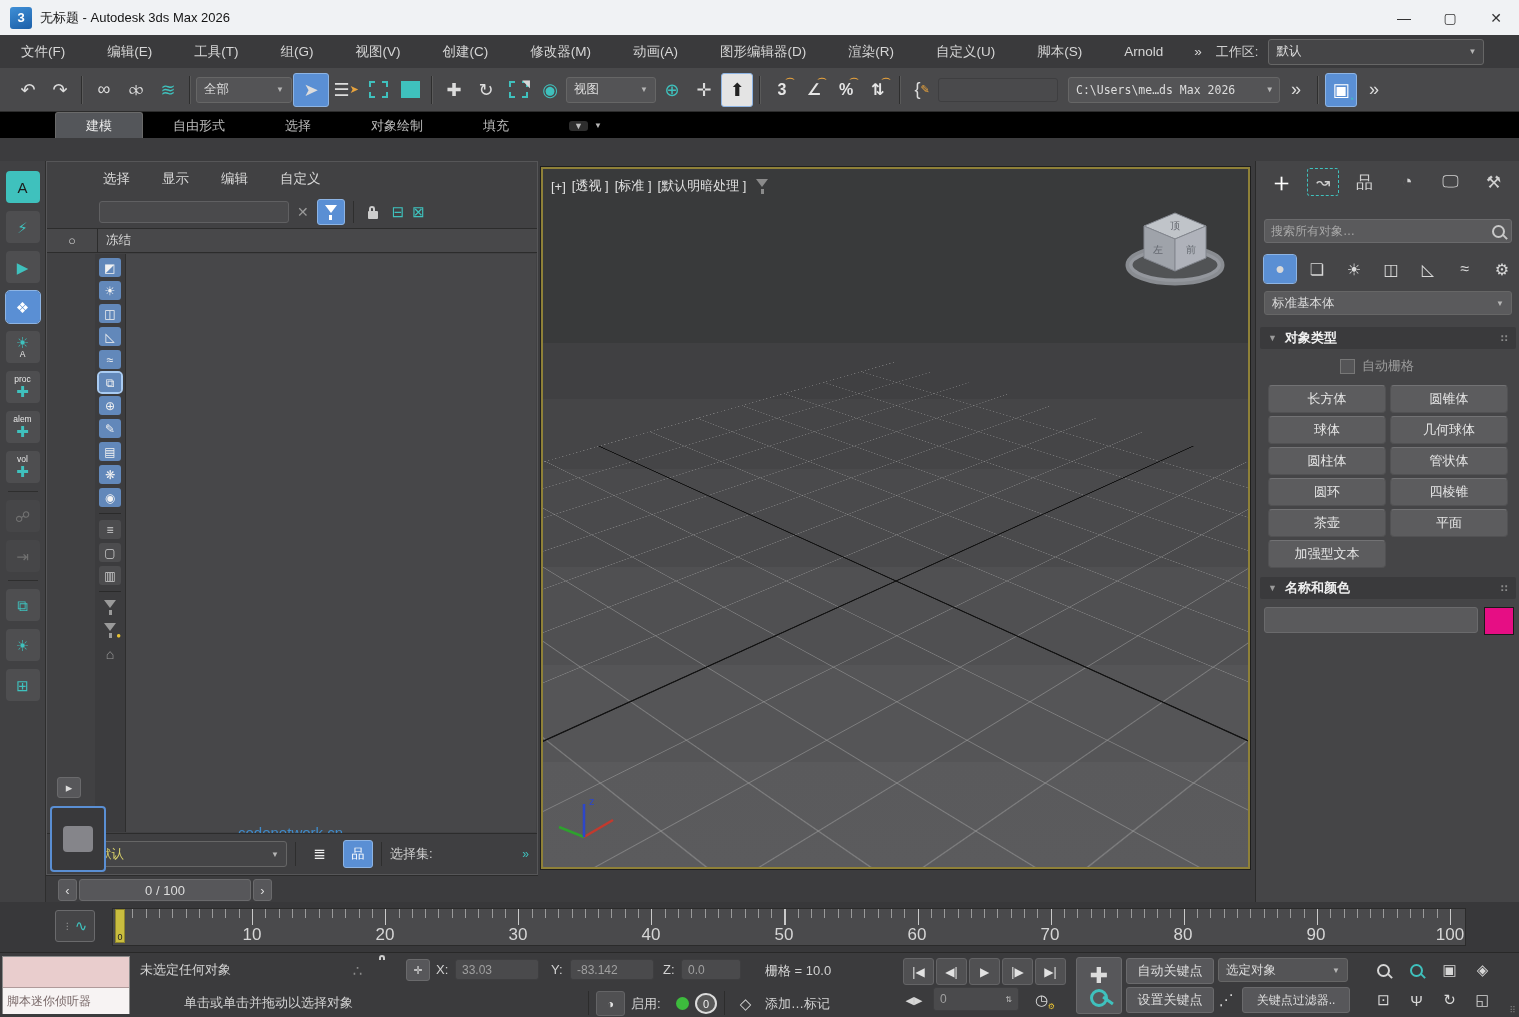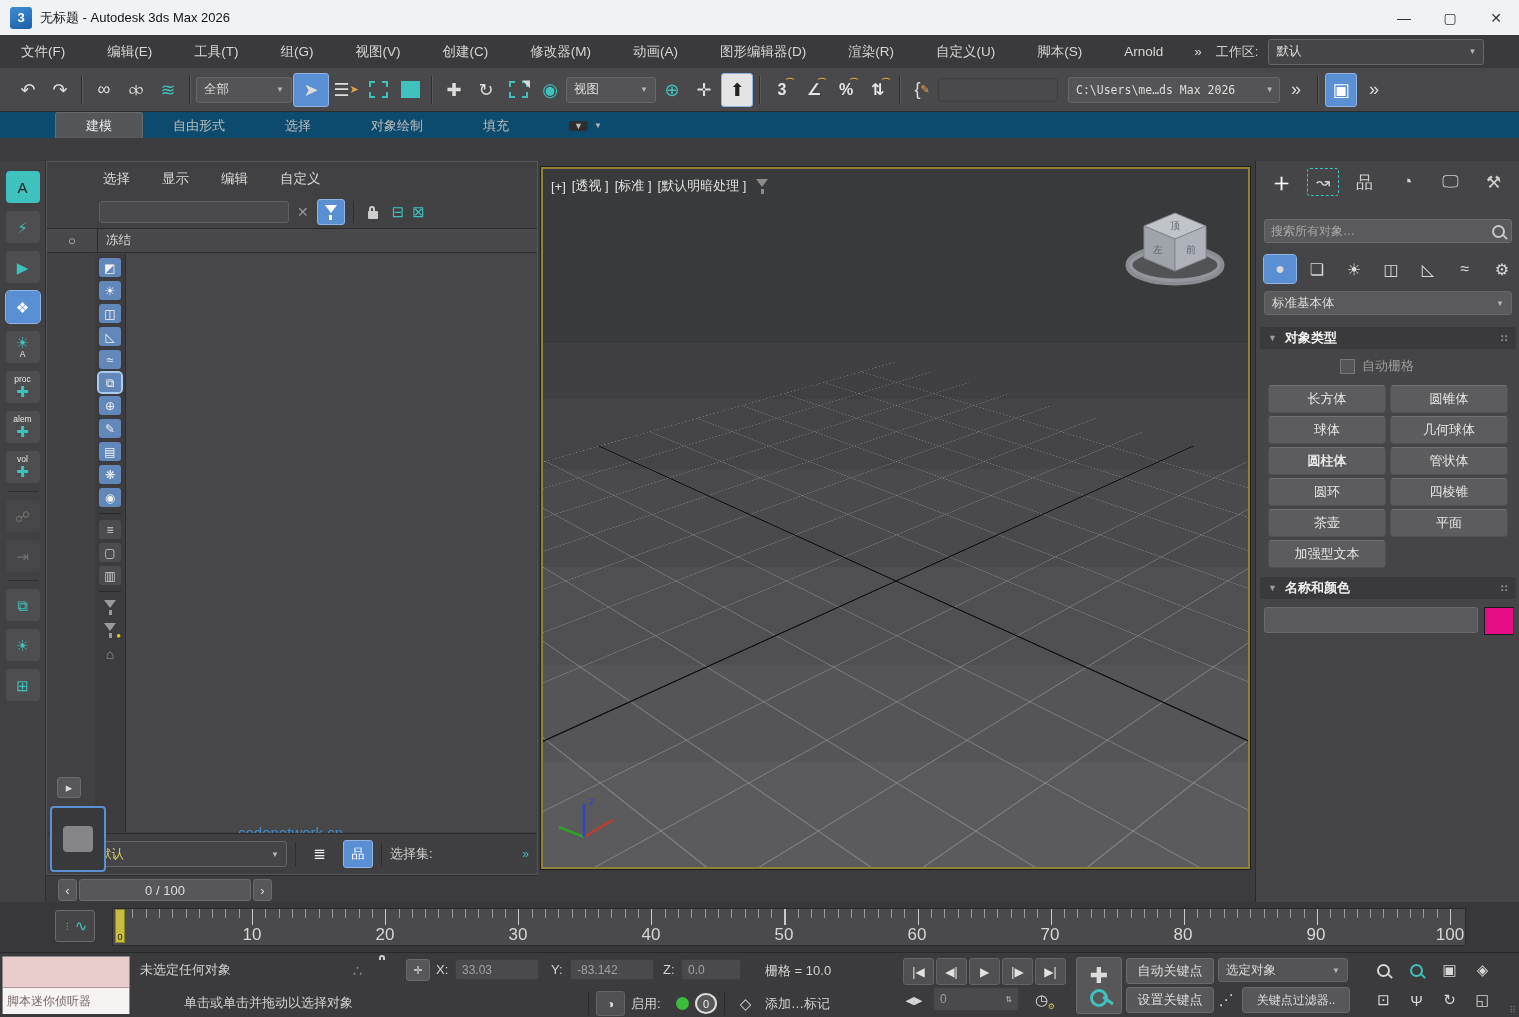--- a/index.html
+++ b/index.html
@@ -23,21 +23,21 @@
   .dd{background:#545456;border:1px solid #666;border-radius:3px;height:24px;display:flex;align-items:center;padding:0 7px;gap:8px;font-size:12.5px;color:#ddd;}
   .car{font-size:8px;color:#b5b5b5;}
   .bluebtn{background:#5a8fd4;border:1px solid #8db4e4;}
   .marq{width:15px;height:13px;border:2px dashed #3fc1bd;}
   .mag{width:9px;height:9px;border:2px solid currentColor;border-radius:50%;position:relative;display:inline-block;}
   .mag:after{content:"";position:absolute;width:6px;height:2px;background:currentColor;transform:rotate(45deg);right:-5px;bottom:-2px;}
   .field{background:#4a4a4c;border:1px solid #3e3e40;border-radius:3px;color:#a0a0a0;font-size:12px;display:flex;align-items:center;padding:0 6px;box-sizing:border-box;}
   .snapg{font-size:16px;font-weight:bold;color:#e6e6e6;}
   .supmag{position:absolute;top:2px;right:2px;font-size:10px;color:#e8a33d;font-weight:bold;}
   
-  .ribbons{left:0;top:112px;width:1519px;height:26px;background:#0c4a6e;display:flex;align-items:flex-end;padding-left:55px;box-sizing:border-box;}
+  .ribbons{left:0;top:112px;width:1519px;height:26px;background:#000000;display:flex;align-items:flex-end;padding-left:55px;box-sizing:border-box;}
   .rtab{padding:0 30px;height:25px;display:flex;align-items:center;color:#bdbdbd;font-size:13px;}
   .rtab.active{background:#54565a;color:#ececec;border:1px solid #6a6a6a;border-bottom:none;border-radius:3px 3px 0 0;}
   .ribsub{left:0;top:138px;width:1519px;height:22px;background:#4b4b4d;border-bottom:1px solid #2c2c2c;display:flex;align-items:center;padding-left:55px;box-sizing:border-box;}
   .subchip{background:#3f3f41;border:1px solid #666;padding:1px 10px;font-size:12.5px;color:#dedede;}
   
   .lsidebar{left:0;top:161px;width:46px;height:791px;background:#414143;border-right:1px solid #2e2e2e;display:flex;flex-direction:column;align-items:center;padding-top:6px;box-sizing:border-box;}
   .sic{width:34px;height:32px;margin:4px 0;border-radius:4px;background:#4e4e50;color:#3fc1bd;display:flex;flex-direction:column;align-items:center;justify-content:center;font-size:15px;line-height:1;}
   .sic .lbl{font-size:8.5px;color:#e8e8e8;}
   .sic.active{background:#5a8fd4;outline:1px solid #8db4e4;color:#fff;}
   .sic.dis{color:#707070;background:#464648;}
@@ -371,21 +371,21 @@
       <span style="margin-left:auto;color:#8a8a8a;font-size:10px;">∷</span>
     </div>
     <div class="row dim" style="position:absolute;left:84px;top:196px;gap:7px;">
       <span style="width:13px;height:13px;background:#555557;border:1px solid #777;display:inline-block;"></span>
       <span>自动栅格</span>
     </div>
     <div class="pbtn" style="left:12px;top:224px;">长方体</div>
     <div class="pbtn" style="left:134px;top:224px;">圆锥体</div>
     <div class="pbtn" style="left:12px;top:255px;">球体</div>
     <div class="pbtn" style="left:134px;top:255px;">几何球体</div>
-    <div class="pbtn" style="left:12px;top:286px;font-weight:bold;">圆柱体</div>
+    <div class="pbtn" style="left:12px;top:286px;">圆柱体</div>
     <div class="pbtn" style="left:134px;top:286px;">管状体</div>
     <div class="pbtn" style="left:12px;top:317px;">圆环</div>
     <div class="pbtn" style="left:134px;top:317px;">四棱锥</div>
     <div class="pbtn" style="left:12px;top:348px;">茶壶</div>
     <div class="pbtn" style="left:134px;top:348px;">平面</div>
     <div class="pbtn" style="left:12px;top:379px;">加强型文本</div>
     <div class="rollhdr" style="position:absolute;left:4px;top:416px;width:256px;box-sizing:border-box;">
       <span style="color:#9a9a9a;font-size:9px;">▼</span>
       <span>名称和颜色</span>
       <span style="margin-left:auto;color:#8a8a8a;font-size:10px;">∷</span>

